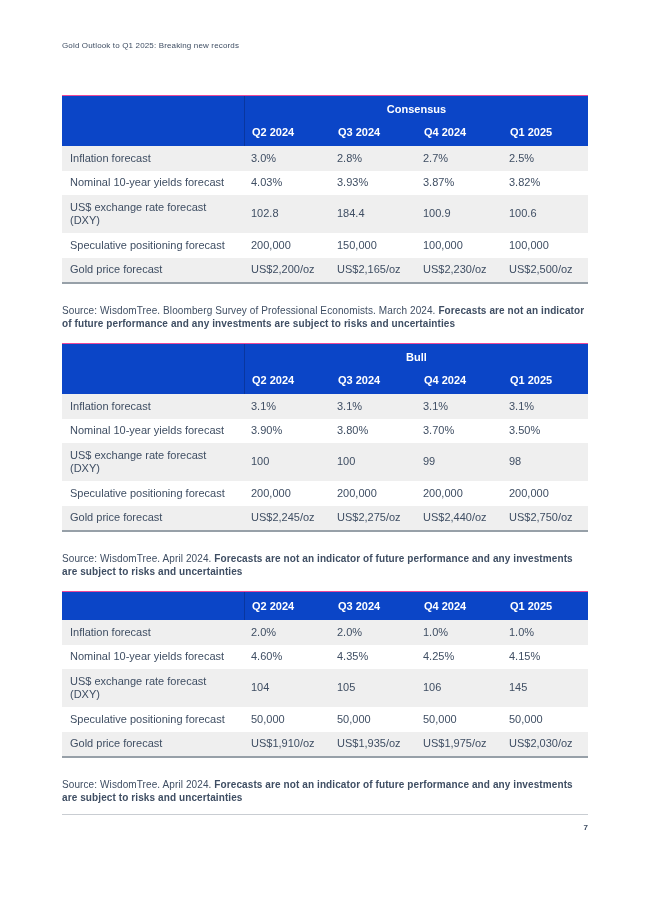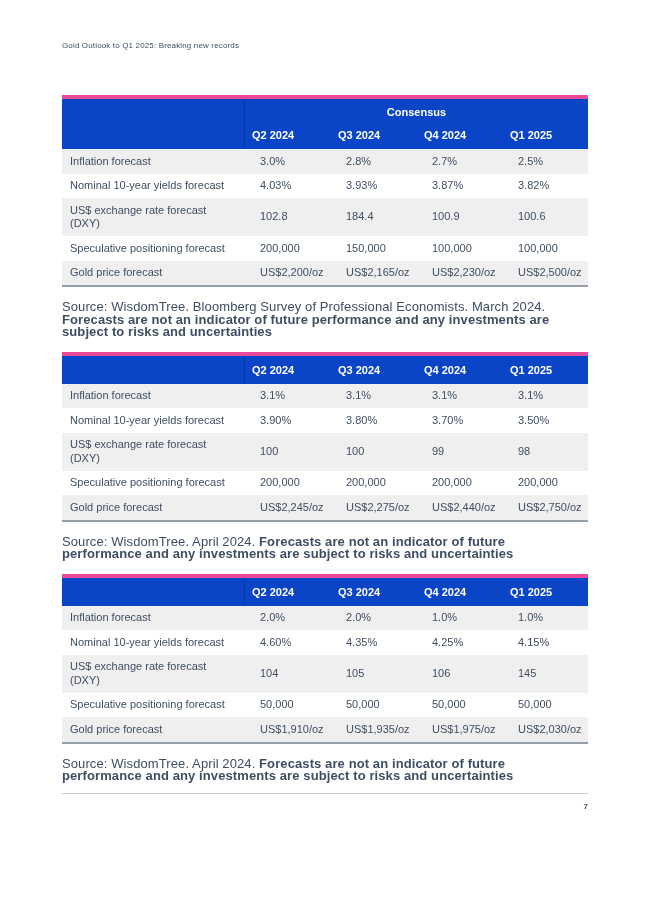--- a/index.html
+++ b/index.html
@@ -24,21 +24,21 @@
     font-size: 8px;
     letter-spacing: 0.15px;
     color: var(--text);
   }
 
   .table-block { margin-top: 13px; }
   .table-block.first { margin-top: 45px; }
 
   .gtable {
     width: 526px;
-    border-top: 4px solid #ec4899;
+    border-top: 1px solid #ec4899;
     border-bottom: 2px solid #97a0a8;
   }
 
   
   .thead {
     display: grid;
     grid-template-columns: 182px 344px;
     background: var(--accent);
     color: #ffffff;
     font-weight: bold;
@@ -65,25 +65,25 @@
   .trow {
     display: grid;
     grid-template-columns: 182px 86px 86px 86px 86px;
     align-items: center;
     font-size: 11px;
   }
   .trow.shaded { background: var(--row-shade); }
   .cell { padding: 5.5px 0; line-height: 13.5px; }
   .label-cell { padding-left: 8px; }
   .label-inner { display: inline-block; max-width: 162px; }
-  .value-cell { padding-left: 7px; white-space: nowrap; margin-left: 9px; }
+  .value-cell { padding-left: 7px; white-space: nowrap; }
 
   .source {
-    margin-top: 14px;
-    font-size: 13px;
+    margin-top: 21px;
+    font-size: 10px;
     line-height: 12.5px;
     color: var(--text);
     letter-spacing: 0.1px;
   }
   .source b { font-weight: bold; }
 
   .footer-rule {
     margin-top: 10px;
     border: none;
     border-top: 1px solid #c9cdd2;
@@ -158,20 +158,21 @@
           </div>
     </div>
     <div class="source"><span>Source: WisdomTree. Bloomberg Survey of Professional Economists. March 2024. </span><b>Forecasts are not an indicator of future performance and any investments are subject to risks and uncertainties</b></div>
   </div>
 
   <div class="table-block">
     <div class="gtable">
       <div class="thead">
         <div class="thead-left"></div>
         <div class="thead-right">
+          <div class="group-title">Bull</div>
           <div class="col-row">
                 <div class="hcell">Q2 2024</div>
                 <div class="hcell">Q3 2024</div>
                 <div class="hcell">Q4 2024</div>
                 <div class="hcell">Q1 2025</div>
               </div>
         </div>
       </div>
       <div>
             <div class="trow shaded">

